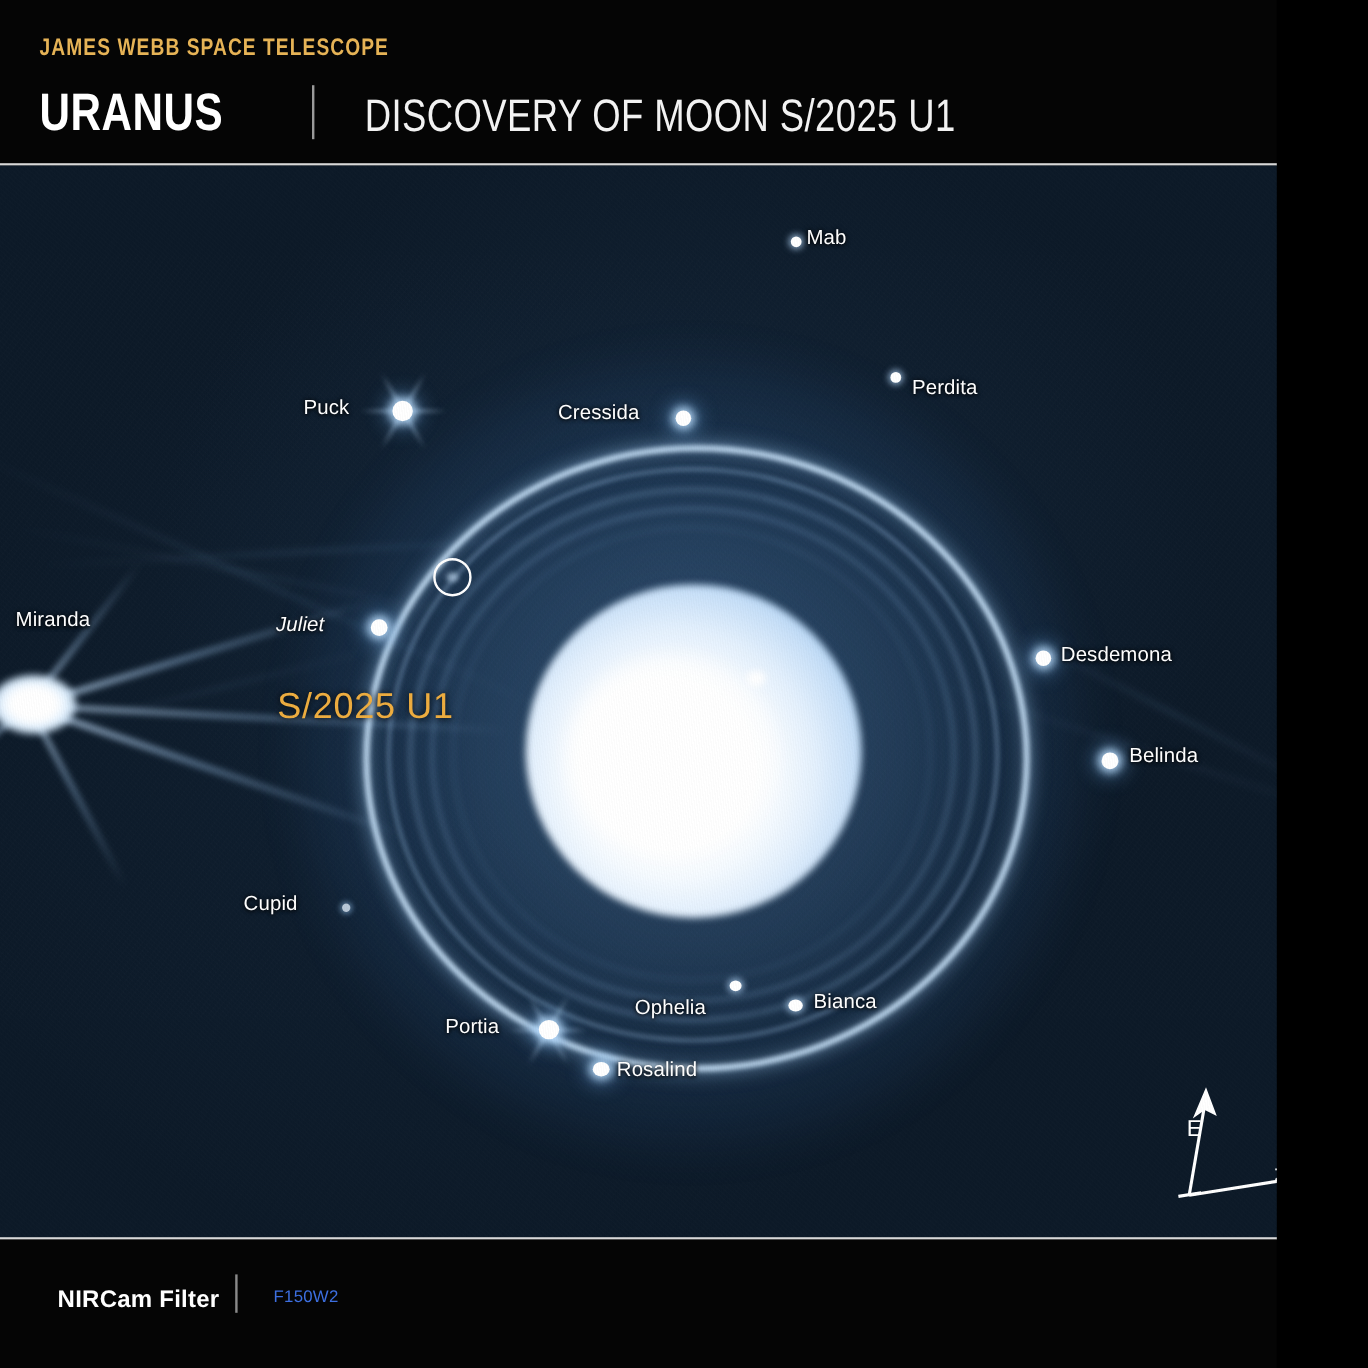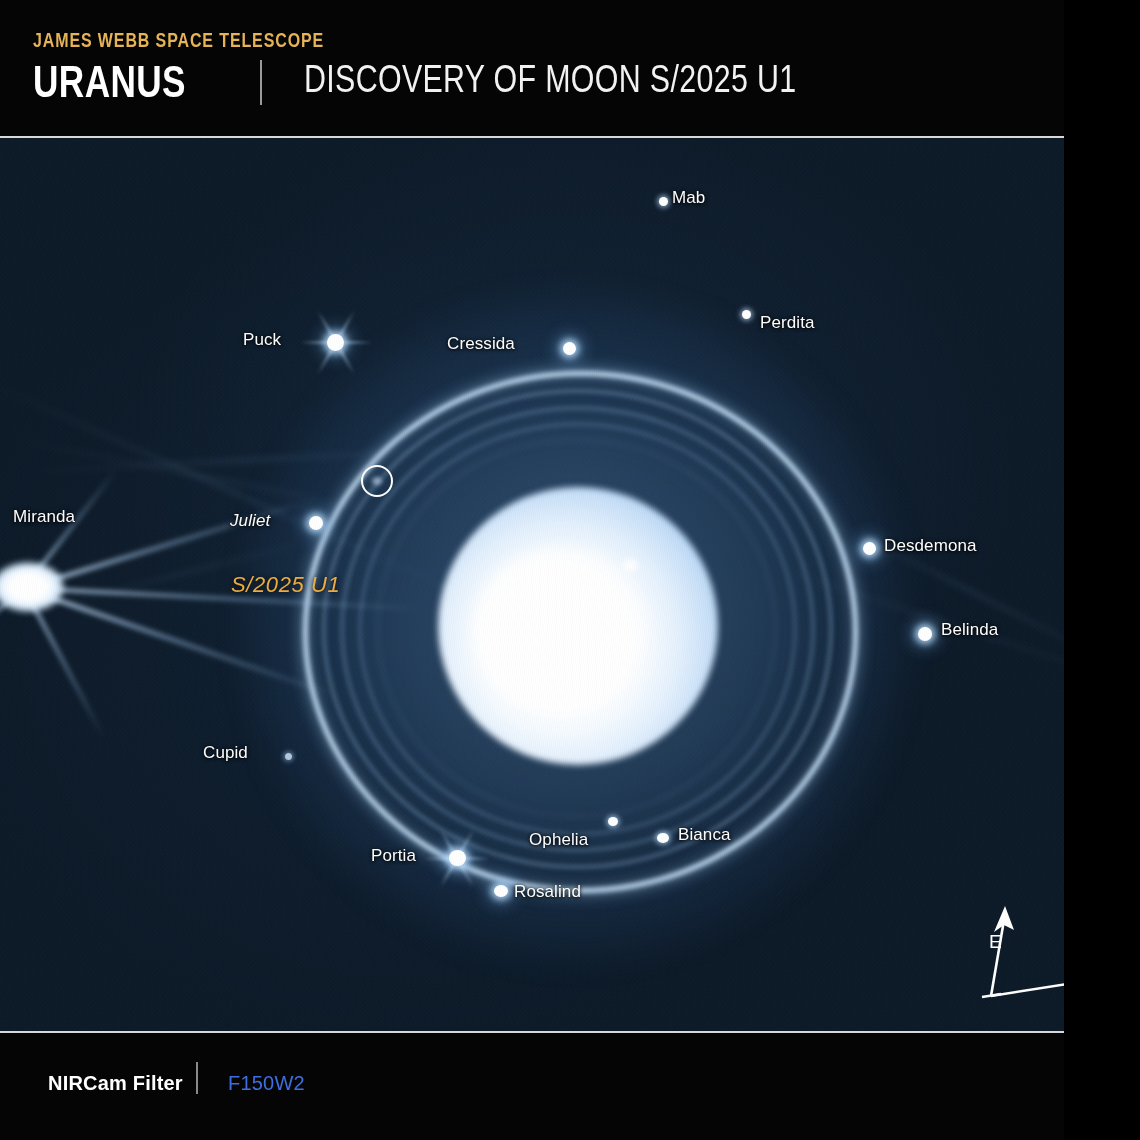--- a/index.html
+++ b/index.html
@@ -11,21 +11,21 @@
   }
   .poster{position:relative;width:1064px;height:1140px;background:#000;overflow:hidden;}
 
   
   .header{position:absolute;left:0;top:0;width:1140px;height:137px;background:#050505;}
   .eyebrow{
     position:absolute;left:33px;top:29px;
     color:#e6b356;font-size:20px;letter-spacing:1.1px;font-weight:700;
     transform:scaleX(.80);transform-origin:left center;white-space:nowrap;
   }
-  .titlerow{position:absolute;left:33px;top:60px;height:56px;display:flex;align-items:flex-start;gap:20px;}
+  .titlerow{position:absolute;left:33px;top:60px;height:56px;display:flex;align-items:flex-end;gap:20px;}
   .maintitle{
     color:#ffffff;font-size:44px;font-weight:700;letter-spacing:.5px;
     transform:scaleX(.80);transform-origin:left center;white-space:nowrap;line-height:1;
   }
   .tdiv{width:2px;height:45px;background:#9a9a9a;margin:0 22px 0 16px;}
   .subtitle{
     color:#f2f2f2;font-size:38px;font-weight:400;letter-spacing:.4px;
     transform:scaleX(.80);transform-origin:left center;white-space:nowrap;line-height:1;
   }
   .hrule{position:absolute;left:0;top:136px;width:1140px;height:2px;background:#d8d8d8;}
@@ -111,41 +111,41 @@
   }
   .m-spike{position:absolute;transform-origin:left center;
     background:linear-gradient(to right, rgba(205,230,255,.80), rgba(170,210,250,.45) 45%, rgba(150,195,240,0));
     filter:blur(2.6px);}
 
   .label{
     position:absolute;color:#ffffff;font-size:17px;font-weight:400;
     white-space:nowrap;letter-spacing:.1px;line-height:1;
     text-shadow:0 0 4px rgba(0,0,0,.85),0 1px 3px rgba(0,0,0,.7);
   }
-  .label.gold{color:#eead3f;font-size:22px;letter-spacing:.6px;
-    text-shadow:0 0 5px rgba(0,0,0,.85);font-style:italic;}
+  .label.gold{color:#eead3f;font-size:30px;letter-spacing:.6px;
+    text-shadow:0 0 5px rgba(0,0,0,.85);}
   .discmark{
     position:absolute;width:32px;height:32px;border-radius:50%;
     border:2.4px solid #ffffff;box-sizing:border-box;
   }
   .discmark .inner{
     position:absolute;left:9px;top:10px;width:10px;height:8px;border-radius:50%;
     background:rgba(205,230,255,.62);filter:blur(2px);
   }
 
   
   .compass{position:absolute;left:958px;top:760px;width:160px;height:110px;}
   .compass .cl{color:#ffffff;font-size:19px;font-weight:400;position:absolute;}
 
   
   .frule{position:absolute;left:0;top:1031px;width:1140px;height:2px;background:#d8d8d8;}
   .footer{position:absolute;left:0;top:1033px;width:1140px;height:107px;background:#050505;}
   .f-label{position:absolute;left:48px;top:1072px;color:#ffffff;font-size:20px;font-weight:700;letter-spacing:.2px;}
   .f-div{position:absolute;left:196px;top:1062px;width:2px;height:32px;background:#8a8a8a;}
-  .f-value{position:absolute;left:228px;top:1072px;color:#3d6fe0;font-size:20px;font-weight:400;letter-spacing:.2px;}
+  .f-value{position:absolute;left:228px;top:1072px;color:#3d6fe0;font-size:14px;font-weight:400;letter-spacing:.2px;}
 </style>
 </head>
 <body>
 
 <div class="poster">
 
   <div class="header">
     <div class="eyebrow">JAMES WEBB SPACE TELESCOPE</div>
     <div class="titlerow">
       <div class="maintitle">URANUS</div>
@@ -211,22 +211,22 @@
     <div class="moon glow" style="left:449px;top:712px;width:17px;height:16px;"></div>
     <div class="moon glow" style="left:494px;top:747px;width:14px;height:12px;"></div>
 
     <div class="discmark" style="left:361px;top:327px;">
       <div class="inner"></div>
     </div>
 
     <div class="label gold" style="left:231px;top:436px;">S/2025 U1</div>
     <div class="label" style="left:672px;top:51px;">Mab</div>
     <div class="label" style="left:760px;top:166px;margin-top:10px;">Perdita</div>
-    <div class="label" style="left:243px;top:193px;">Puck</div>
-    <div class="label" style="left:447px;top:197px;">Cressida</div>
+    <div class="label" style="left:253px;top:193px;">Puck</div>
+    <div class="label" style="left:465px;top:197px;">Cressida</div>
     <div class="label" style="left:13px;top:370px;">Miranda</div>
     <div class="label" style="left:230px;top:374px;font-style:italic;">Juliet</div>
     <div class="label" style="left:884px;top:399px;">Desdemona</div>
     <div class="label" style="left:941px;top:483px;">Belinda</div>
     <div class="label" style="left:203px;top:606px;">Cupid</div>
     <div class="label" style="left:529px;top:693px;">Ophelia</div>
     <div class="label" style="left:678px;top:688px;">Bianca</div>
     <div class="label" style="left:371px;top:709px;">Portia</div>
     <div class="label" style="left:514px;top:745px;">Rosalind</div>
 

